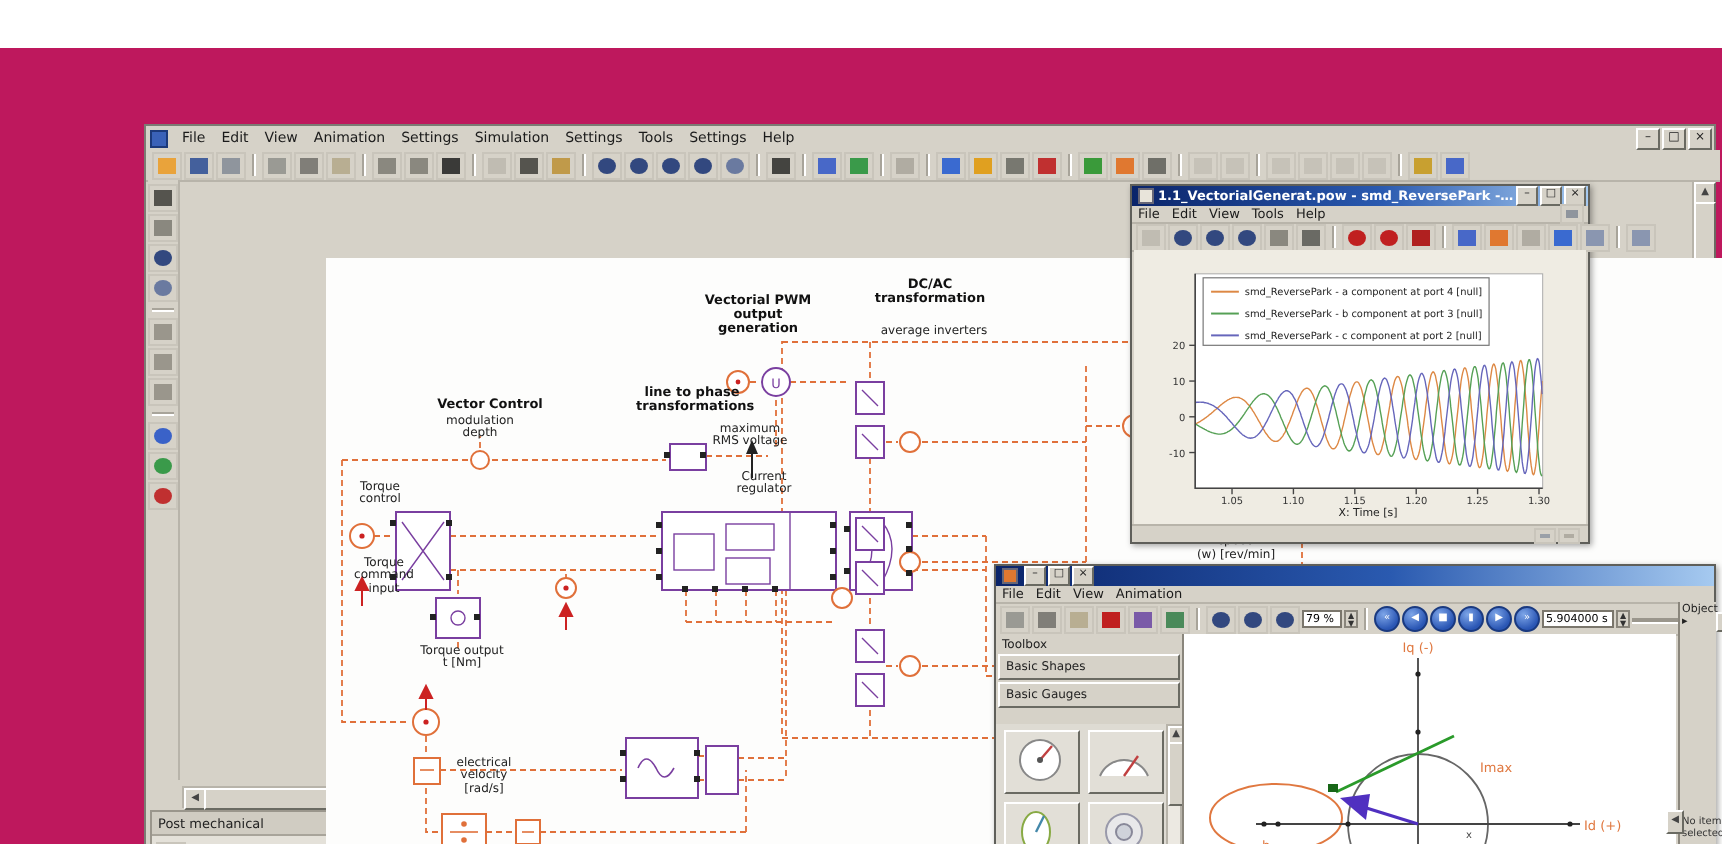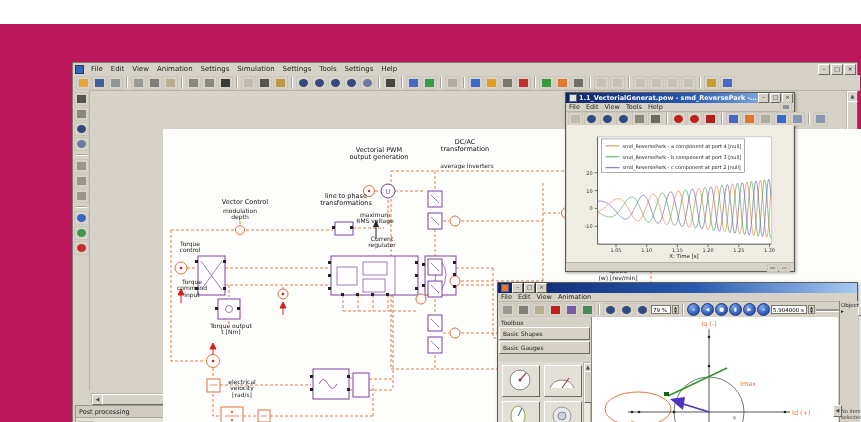--- a/index.html
+++ b/index.html
@@ -21,21 +21,21 @@
   .tbtn{width:13px;height:12px;border:1px solid #c9c5bb;background:#d6d2c8;position:relative;flex:none;}
   .tbtn::before{content:"";position:absolute;left:2px;top:2px;right:2px;bottom:2px;background:var(--g,#98948a);}
   .tbtn.round::before{border-radius:50%;}
   .tsep{width:1px;height:11px;background:#a8a49a;border-right:1px solid #fff;margin:0 2px;flex:none;}
   .vtoolbar{position:absolute;left:1px;top:27px;width:16px;height:300px;display:flex;flex-direction:column;
     align-items:center;gap:1px;background:#d6d2c8;border-right:1px solid #b8b4aa;padding-top:2px;box-sizing:border-box;}
   .vtoolbar .tsep{width:11px;height:1px;margin:2px 0;border-right:none;border-bottom:1px solid #fff;}
   
   #canvas{position:absolute;left:90px;top:66px;width:755px;height:302px;background:#fdfdfc;overflow:hidden;}
   .dlabel{position:absolute;font-size:6px;line-height:1.08;text-align:center;white-space:pre-line;color:#222;}
-  .dlabel.bold{font-weight:normal;font-size:6.5px;color:#111;}
+  .dlabel.bold{font-weight:bold;font-size:6.5px;color:#111;}
   
   .sb{position:absolute;background:#ece9e2;border:1px solid #b8b4aa;box-sizing:border-box;}
   .sbtn{position:absolute;background:#d6d2c8;border:1px solid;border-color:#fff #6a6a62 #6a6a62 #fff;
     font-size:5px;color:#444;text-align:center;line-height:9px;}
   .sthumb{position:absolute;background:#d6d2c8;border:1px solid;border-color:#fff #6a6a62 #6a6a62 #fff;}
   
   .dock{position:absolute;background:#e4e1d9;border:1px solid #9a968c;box-sizing:border-box;}
   .dock-head{height:11px;background:#d0ccc2;border-bottom:1px solid #a8a49a;display:flex;align-items:center;
     font-size:6.5px;padding:0 3px;color:#222;}
   .dock-head .hbtn{width:8px;height:8px;font-size:6px;line-height:7px;text-align:center;color:#333;
@@ -172,21 +172,21 @@
     </div>
 
     <div class="sb" style="left:18px;top:330px;width:766px;height:11px;">
       <div class="sbtn" style="left:0;top:0;width:9px;height:9px;line-height:8px;">◀</div>
       <div class="sbtn" style="right:0;top:0;width:9px;height:9px;line-height:8px;">▶</div>
       <div class="sthumb" style="left:10px;top:0;width:120px;height:9px;"></div>
     </div>
 
     <div class="dock" style="left:2px;top:342px;width:251px;height:41px;">
       <div class="dock-head">
-        <span>Post processing</span>
+        <span>Post mechanical</span>
         <span class="flex-sp"></span>
         <span class="hbtn">▾</span>
         <span class="hbtn">×</span>
       </div>
       <div style="padding:2px;">
         <span class="tbtn" style="--g:#c8a030;display:inline-block;"></span>
       </div>
     </div>
     <div class="dock" style="left:255px;top:342px;width:529px;height:41px;">
       <div class="dock-head">

